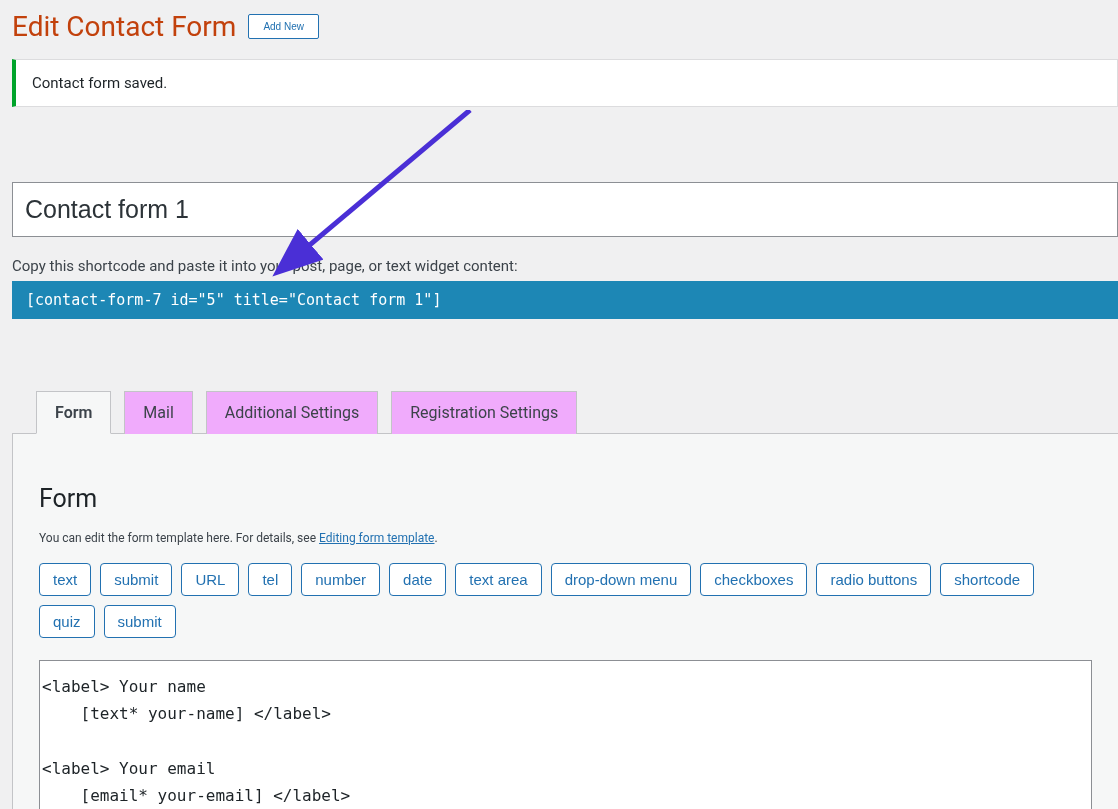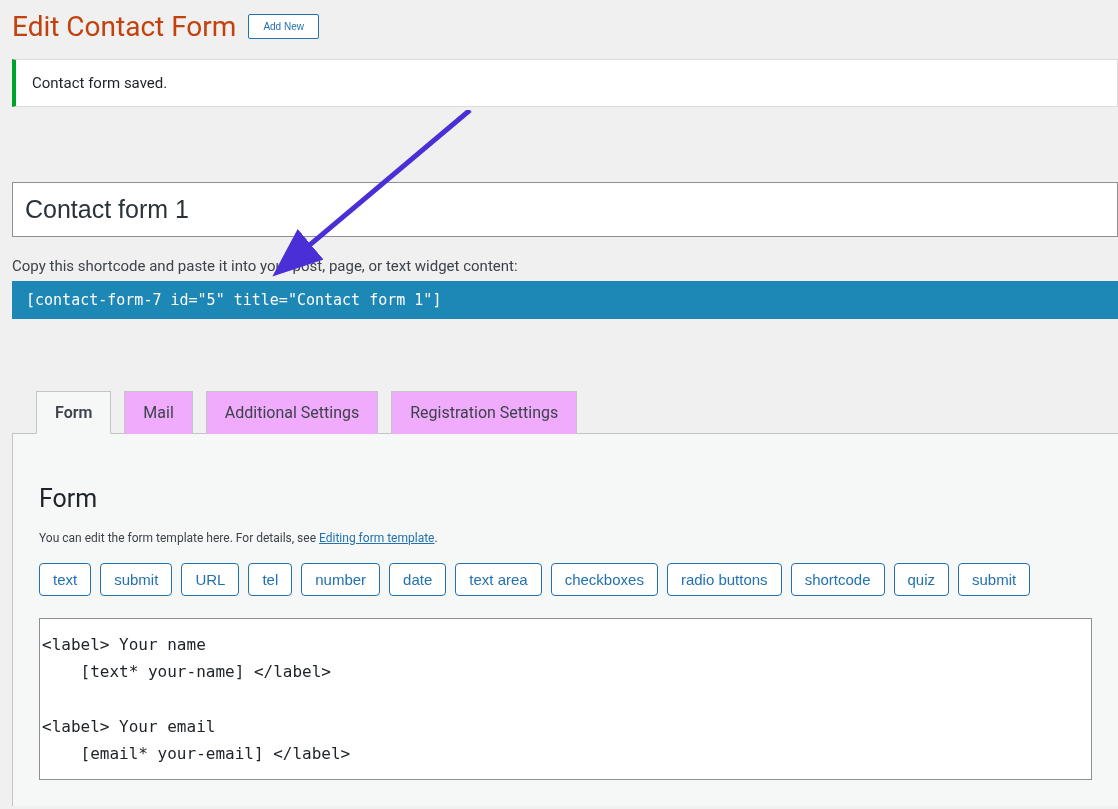--- a/index.html
+++ b/index.html
@@ -184,20 +184,21 @@
       <span>You can edit the form template here. For details, see </span><a href="#">Editing form template</a><span>.</span>
     </p>
     <div class="tag-buttons" id="tag-buttons">
         <button class="tag-btn">text</button>
         <button class="tag-btn">submit</button>
         <button class="tag-btn">URL</button>
         <button class="tag-btn">tel</button>
         <button class="tag-btn">number</button>
         <button class="tag-btn">date</button>
         <button class="tag-btn">text area</button>
+        <button class="tag-btn">drop-down menu</button>
         <button class="tag-btn">checkboxes</button>
         <button class="tag-btn">radio buttons</button>
         <button class="tag-btn">shortcode</button>
         <button class="tag-btn">quiz</button>
         <button class="tag-btn">submit</button>
       </div>
     <div class="form-code">&lt;label&gt; Your name
     [text* your-name] &lt;/label&gt;
 
 &lt;label&gt; Your email

